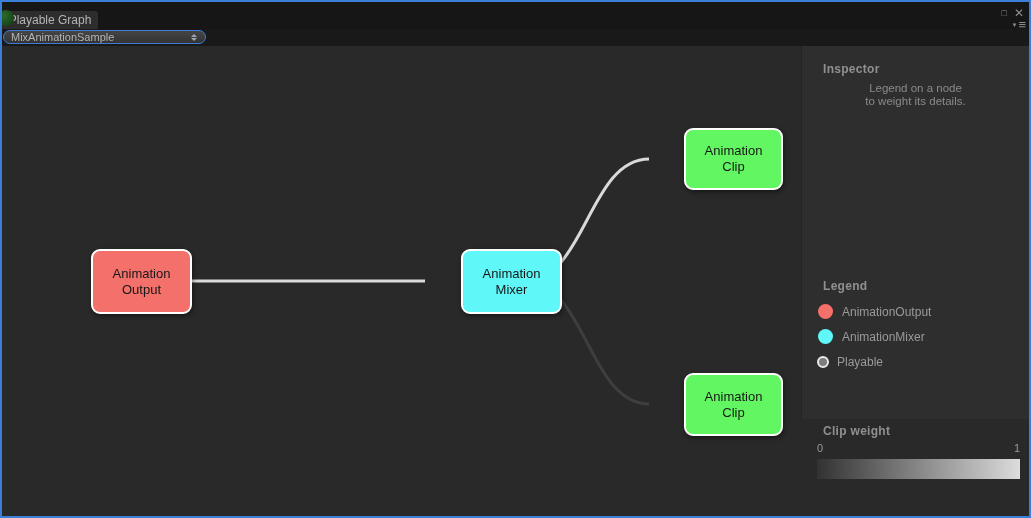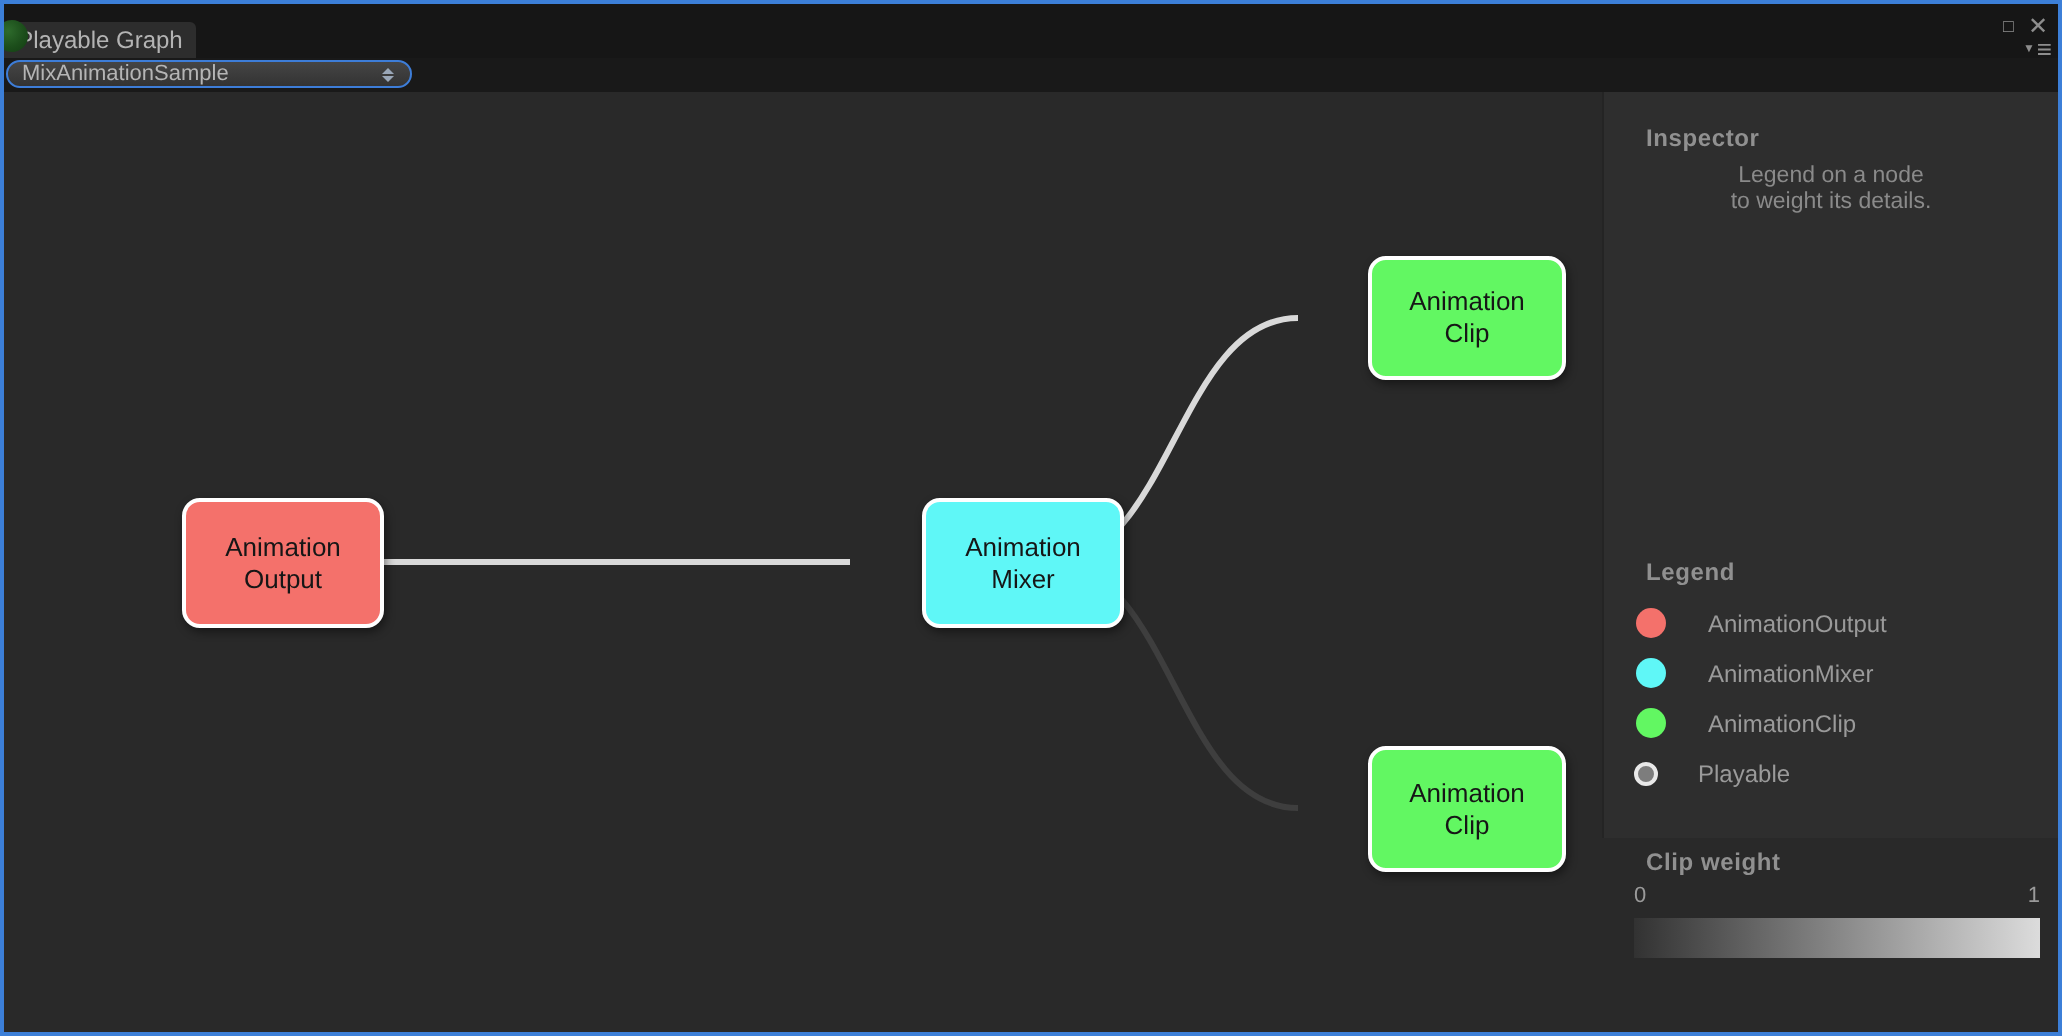--- a/index.html
+++ b/index.html
@@ -122,21 +122,21 @@
   .insp-title  { left: 21px; top: 16px; }
   .placeholder {
     position: absolute; left: 0; right: 0; top: 36px;
     text-align: center;
     font-size: 11.5px; line-height: 13px; color: #8a8a8a;
   }
   .legend-title { left: 21px; top: 233px; }
   .legend-items { position: absolute; left: 16px; top: 253px; }
   .legend-row {
     height: 25px;
-    display: flex; align-items: center; gap: 21px;
+    display: flex; align-items: center; gap: 9px;
   }
   .legend-dot {
     width: 15px; height: 15px; border-radius: 50%;
     flex: 0 0 auto;
   }
   .legend-dot.ring {
     width: 12px; height: 12px;
     border: 2.5px solid #e9e9e9;
     margin: -1px;
   }
@@ -225,24 +225,20 @@
     <div class="legend-items">
       <div class="legend-row">
         <span class="legend-dot" style="background-color: rgb(244, 113, 107);"></span>
         <span class="legend-label">AnimationOutput</span>
       </div>
       <div class="legend-row">
         <span class="legend-dot" style="background-color: rgb(95, 247, 247);"></span>
         <span class="legend-label">AnimationMixer</span>
       </div>
       <div class="legend-row">
-        <span class="legend-dot" style="background-color: rgb(98, 247, 98);"></span>
-        <span class="legend-label">AnimationClip</span>
-      </div>
-      <div class="legend-row">
         <span class="legend-dot ring" style="background-color: rgb(125, 125, 125);"></span>
         <span class="legend-label">Playable</span>
       </div>
     </div>
 
     <div class="panel-header edgeweight-title">Clip weight</div>
 
     <div class="edgeweight-labels">
       <span>0</span>
       <span>1</span>

